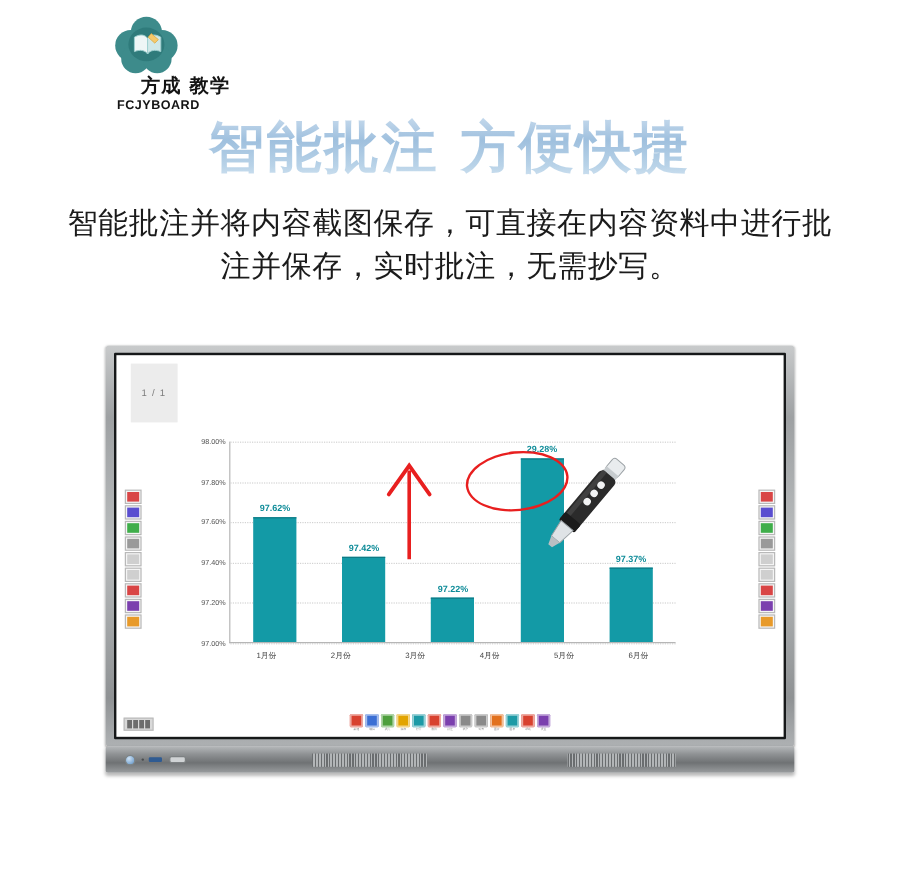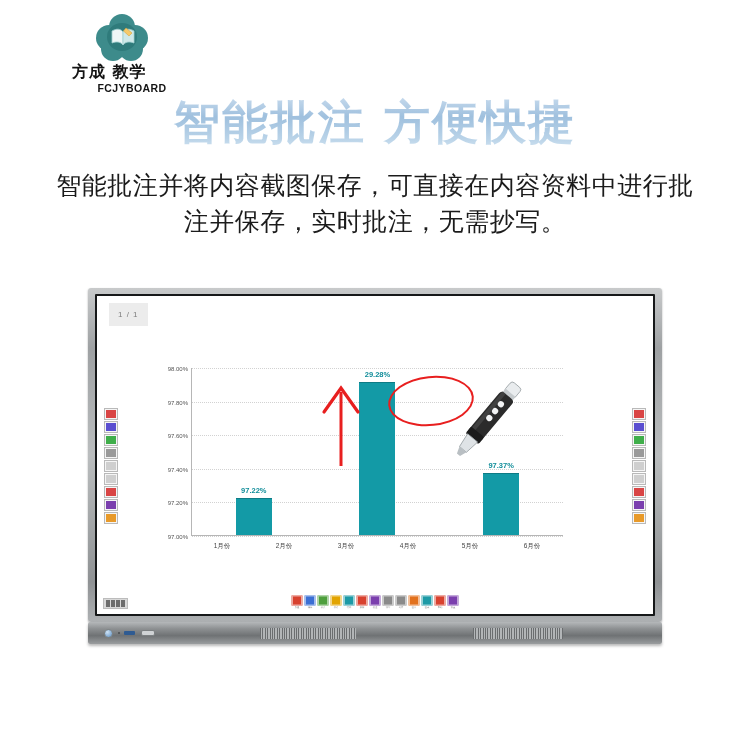--- a/index.html
+++ b/index.html
@@ -16,21 +16,21 @@
   .logo-flower { position:absolute; left:24px; top:0px; width:52px; height:46px; }
   .petal { position:absolute; background:#3d8b8b; border-radius:50%; }
   .p1 { width:26px; height:26px; left:13px; top:0px; }
   .p2 { width:26px; height:26px; left:0px;  top:11px; }
   .p3 { width:26px; height:26px; left:26px; top:11px; }
   .p4 { width:24px; height:24px; left:5px;  top:23px; }
   .p5 { width:24px; height:24px; left:23px; top:23px; }
   .logo-center { position:absolute; left:11px; top:9px; width:30px; height:28px;
     background:#2f7b7b; border-radius:50%; z-index:2; }
   .logo-book { position:absolute; left:14px; top:12px; z-index:3; }
-  .logo-cn { position:absolute; left:0px; top:48px; width:120px; text-align:left;
+  .logo-cn { position:absolute; left:0px; top:48px; width:120px; text-align:right;
     font-size:16px; font-weight:bold; color:#141414; letter-spacing:1px;
     font-family:"DejaVu Sans","Liberation Sans",sans-serif; }
   .logo-en { position:absolute; left:0px; top:68px; width:120px; text-align:center;
     font-size:10.5px; font-weight:bold; color:#141414; letter-spacing:0.4px; }
 
   
   #headline {
     position:absolute; left:0; top:92px; width:750px; text-align:center;
     font-size:46px; font-weight:bold; letter-spacing:2px;
     font-family:"DejaVu Sans","Liberation Sans",sans-serif;
@@ -62,21 +62,21 @@
   }
   .screen {
     position:absolute; left:9px; top:8px; width:556px; height:318px;
     background:#ffffff; overflow:hidden;
   }
 
   
   .page-indicator {
     position:absolute; left:12px; top:7px;
     background:#ececec; color:#7c7c7c; font-size:8px;
-    padding:7px 9px; letter-spacing:1px;
+    padding:20px 9px; letter-spacing:1px;
   }
 
   
   .side-toolbar { position:absolute; width:14px; display:flex; flex-direction:column; gap:1px; }
   .side-left  { left:7px;  top:112px; }
   .side-right { right:7px; top:112px; }
   .tool-btn {
     width:14px; height:12px; border:1px solid #b9b9b9; background:#f5f5f5;
     position:relative;
   }
@@ -266,20 +266,28 @@
               </div>
               <div class="grid-line" style="top: 134.4px;">
                 <span class="ytick">97.20%</span>
               </div>
               <div class="grid-line" style="top: 168px;">
                 <span class="ytick">97.00%</span>
               </div>
             </div>
           <div class="bars" id="bars">
               <div class="barcol">
+                <div class="bar-lbl" style="color: rgb(15, 140, 153);">97.62%</div>
+                <div class="bar" style="height: 104.16px; background: rgb(19, 154, 166);"></div>
+              </div>
+              <div class="barcol">
+                <div class="bar-lbl" style="color: rgb(15, 140, 153);">97.42%</div>
+                <div class="bar" style="height: 70.56px; background: rgb(19, 154, 166);"></div>
+              </div>
+              <div class="barcol">
                 <div class="bar-lbl" style="color: rgb(15, 140, 153);">97.22%</div>
                 <div class="bar" style="height: 36.96px; background: rgb(19, 154, 166);"></div>
               </div>
               <div class="barcol">
                 <div class="bar-lbl" style="color: rgb(15, 140, 153);">29.28%</div>
                 <div class="bar" style="height: 152.88px; background: rgb(19, 154, 166);"></div>
               </div>
               <div class="barcol">
                 <div class="bar-lbl" style="color: rgb(15, 140, 153);">97.37%</div>
                 <div class="bar" style="height: 62.16px; background: rgb(19, 154, 166);"></div>

